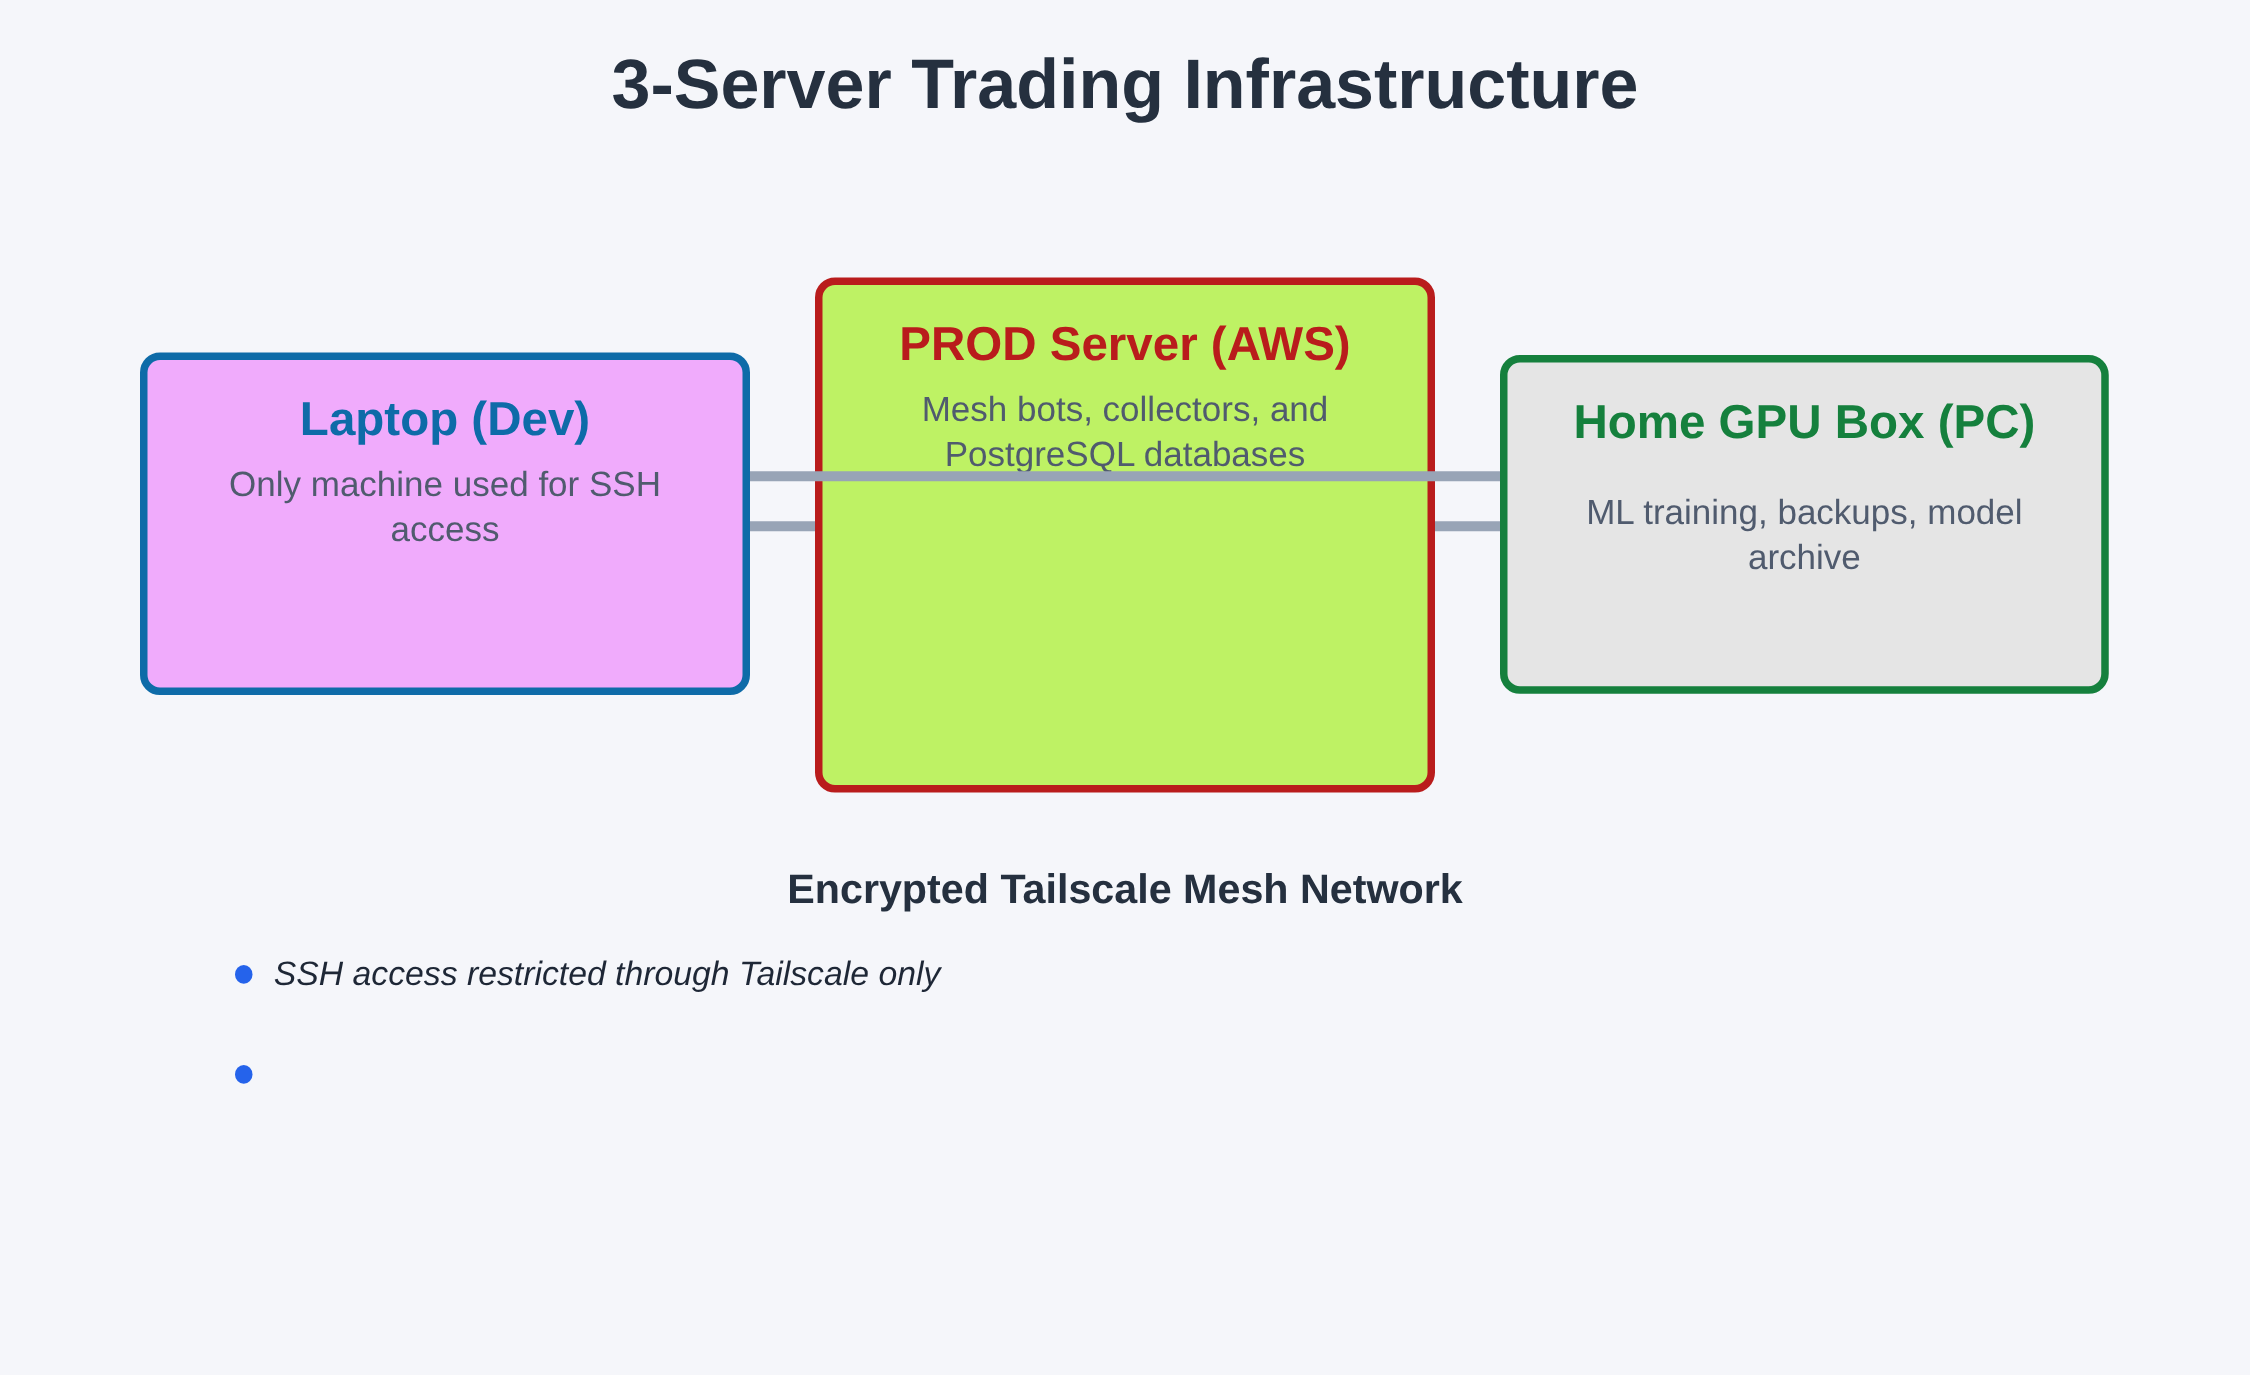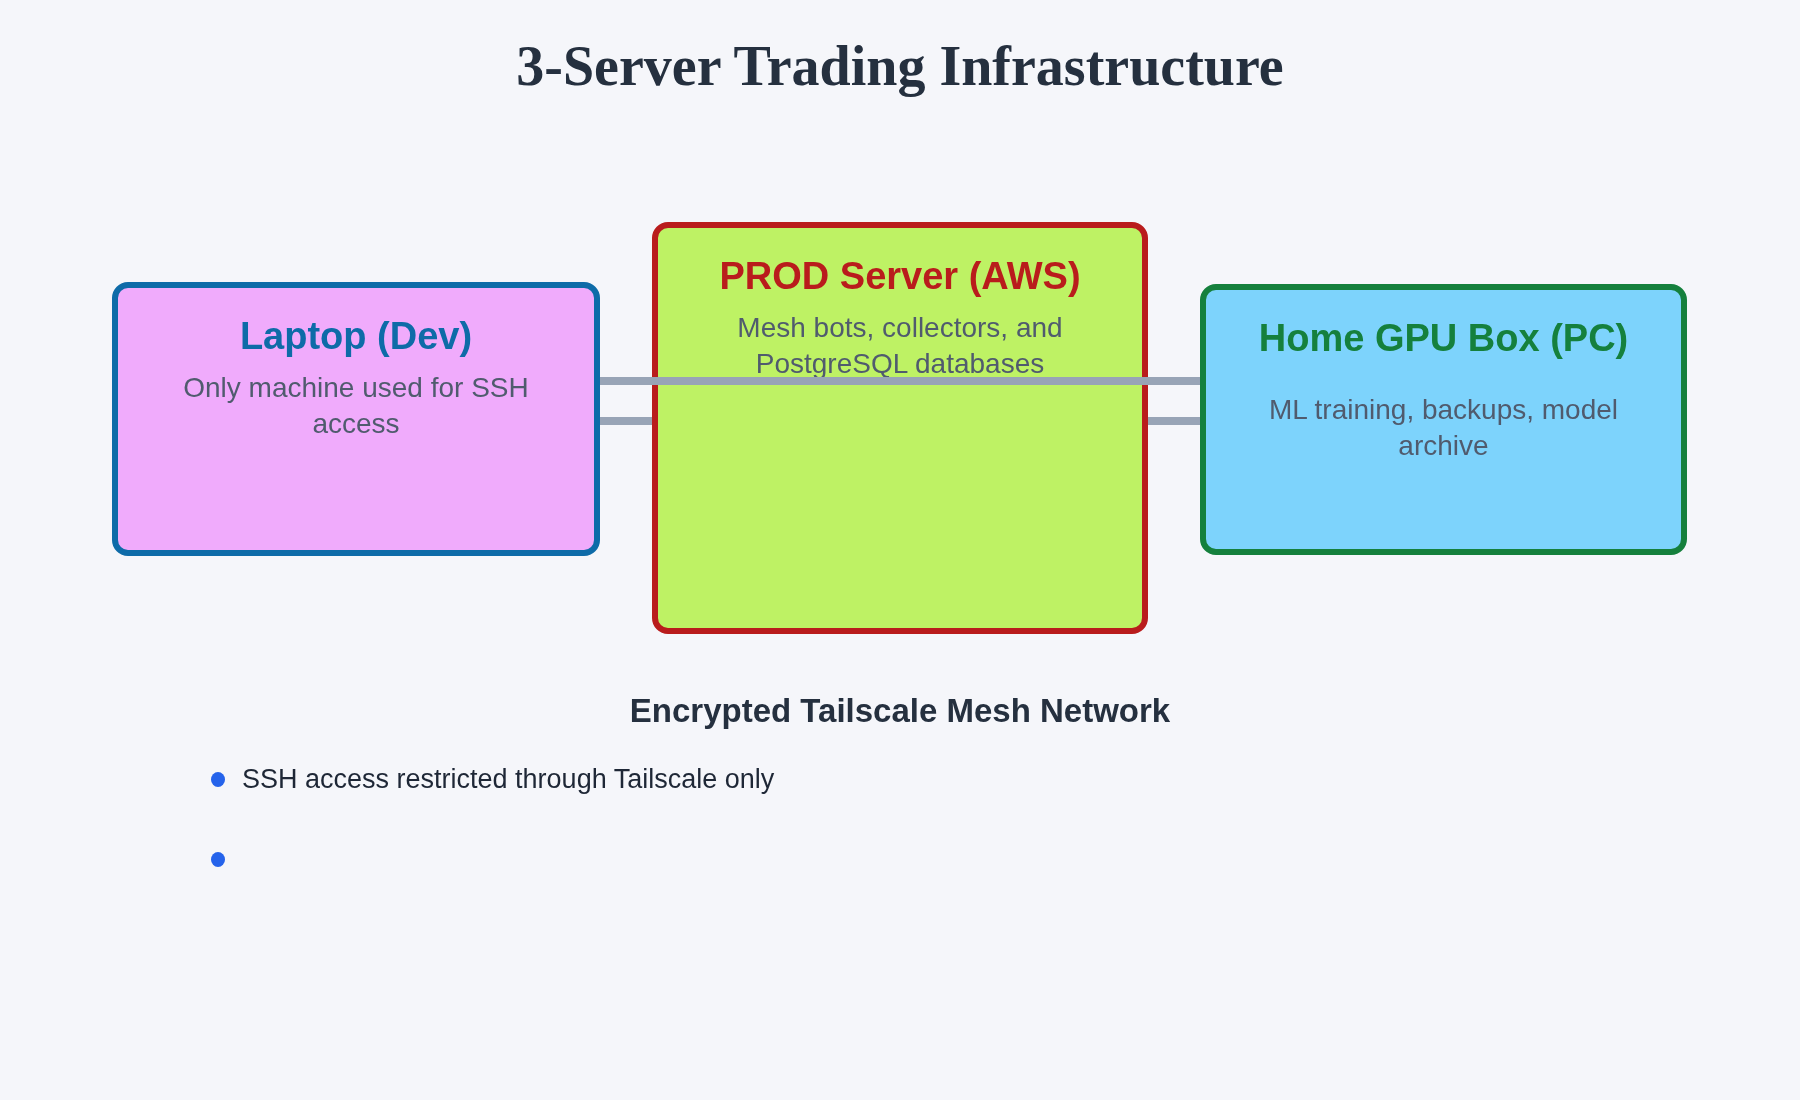--- a/index.html
+++ b/index.html
@@ -19,21 +19,20 @@
   .page-title {
     position: absolute;
     top: 34px;
     left: 0;
     width: 100%;
     text-align: center;
     font-size: 56px;
     font-weight: 700;
     color: #25303f;
     letter-spacing: 0px;
-    font-family: Liberation Serif, serif;
   }
   .node {
     position: absolute;
     box-sizing: border-box;
     border-radius: 16px;
     border-style: solid;
     border-width: 6px;
     padding: 26px 24px 0 24px;
     text-align: center;
     z-index: 1;
@@ -54,21 +53,21 @@
     background: #f0abfc; border-color: #0e6ba8;
   }
   .node-laptop .node-title { color: #0e6ba8; }
   .node-prod {
     left: 652px; top: 222px; width: 496px; height: 412px;
     background: #bef264; border-color: #b91c1c;
   }
   .node-prod .node-title { color: #b91c1c; }
   .node-gpu {
     left: 1200px; top: 284px; width: 487px; height: 271px;
-    background: #7dd3fc; border-color: #15803d;
+    background: #e5e5e5; border-color: #15803d;
   }
   .node-gpu .node-title { color: #15803d; }
   .connector {
     position: absolute;
     height: 8px;
     background: #98a4b6;
     z-index: 5;
   }
   .connector-long { left: 600px; top: 377px; width: 600px; }
   .connector-left-stub { left: 600px; top: 417px; width: 52px; }
@@ -78,23 +77,24 @@
     top: 692px;
     left: 0;
     width: 100%;
     text-align: center;
     font-size: 33px;
     font-weight: 700;
     color: #25303f;
   }
   .bullet-list {
     position: absolute;
-    left: 211px;
+    left: 188px;
     top: 739px;
     width: 1100px;
+    font-style: italic;
   }
   .bullet-item {
     display: flex;
     align-items: center;
     height: 80px;
   }
   .bullet-dot {
     width: 14px;
     height: 15px;
     border-radius: 50%;

